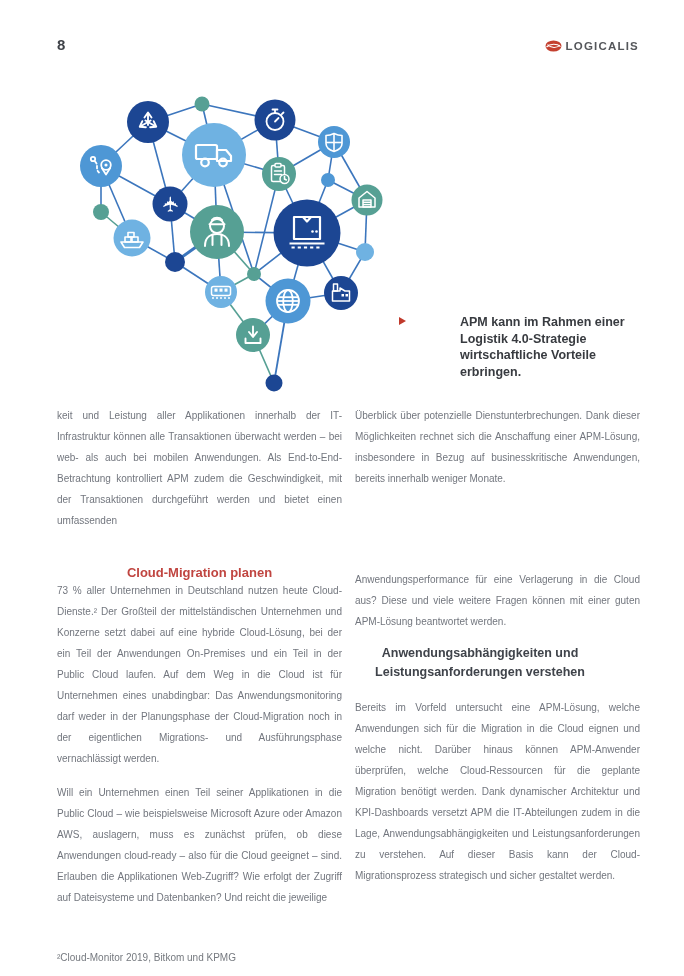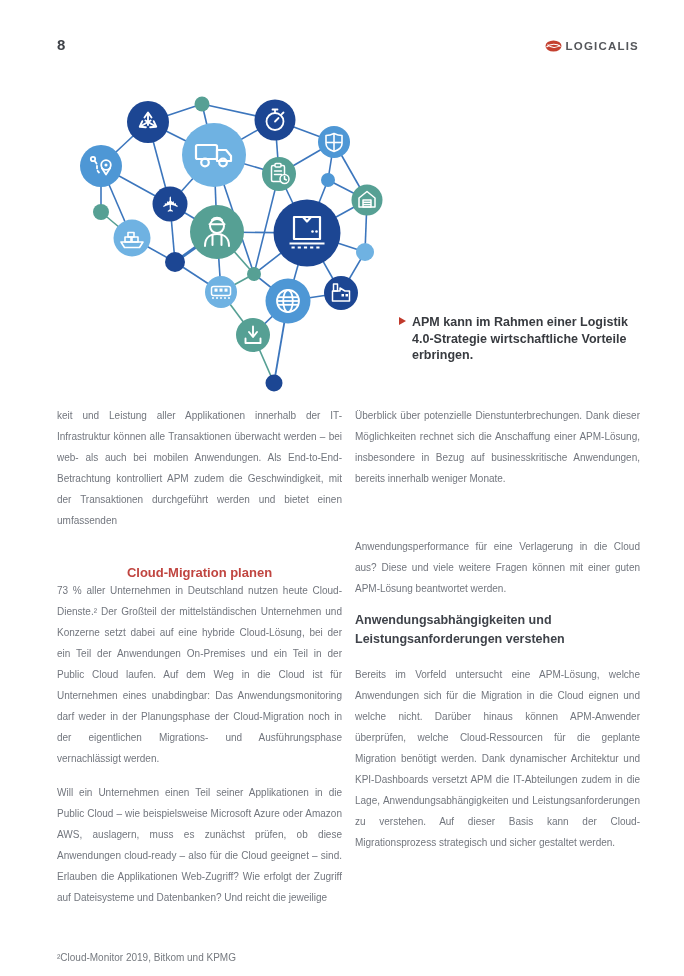--- a/index.html
+++ b/index.html
@@ -15,32 +15,32 @@
   .page-num { position:absolute; left:57px; top:36px; font-size:15px; font-weight:bold; color:#3f4248; }
   .logo { position:absolute; right:45px; top:40px; display:flex; align-items:center; gap:4px; }
   .logo-text { font-size:11.5px; font-weight:bold; letter-spacing:1.2px; color:#55575b; }
 
   
   .brain-svg { position:absolute; left:80px; top:88px; }
 
   
   .fig-caption { position:absolute; left:399px; top:314px; width:244px; display:flex; }
   .cap-arrow { width:0; height:0; border-left:7px solid #c0392b; border-top:4.5px solid transparent; border-bottom:4.5px solid transparent; margin:3px 6px 0 0; flex:none; }
-  .cap-text { font-size:12.5px; font-weight:bold; color:#383b40; line-height:16.5px; }
+  .cap-text { font-size:12.5px; font-weight:bold; color:#383b40; line-height:16.5px;margin-left:48px; }
 
   
   .col { position:absolute; top:405px; width:285px; }
   .col-1 { left:57px; }
   .col-2 { left:355px; }
   .body-p { font-size:10px; line-height:21px; text-align:justify; color:#72767e; }
   .red-heading { font-size:13px; font-weight:bold; color:#c04540; margin-top:34px;text-align:center; }
   .col-1 .body-p.after-heading { margin-top:0; }
   .col-1 .body-p.p3 { margin-top:13px; }
-  .col-2 .body-p.p2 { margin-top:47px; }
-  .sub-heading { font-size:12.5px; font-weight:bold; color:#3f434a; line-height:19px; margin-top:12px; width:250px; }
+  .col-2 .body-p.p2 { margin-top:80px; }
+  .sub-heading { font-size:12.5px; font-weight:bold; color:#3f434a; line-height:19px; margin-top:12px; width:250px;text-align:center; }
   .col-2 .body-p.p3 { margin-top:15px; }
 
   .footnote { position:absolute; left:57px; top:952px; font-size:10px; color:#75797f; }
 </style>
 </head>
 <body>
 
 <div class="page">
 
   <div class="page-num">8</div>

